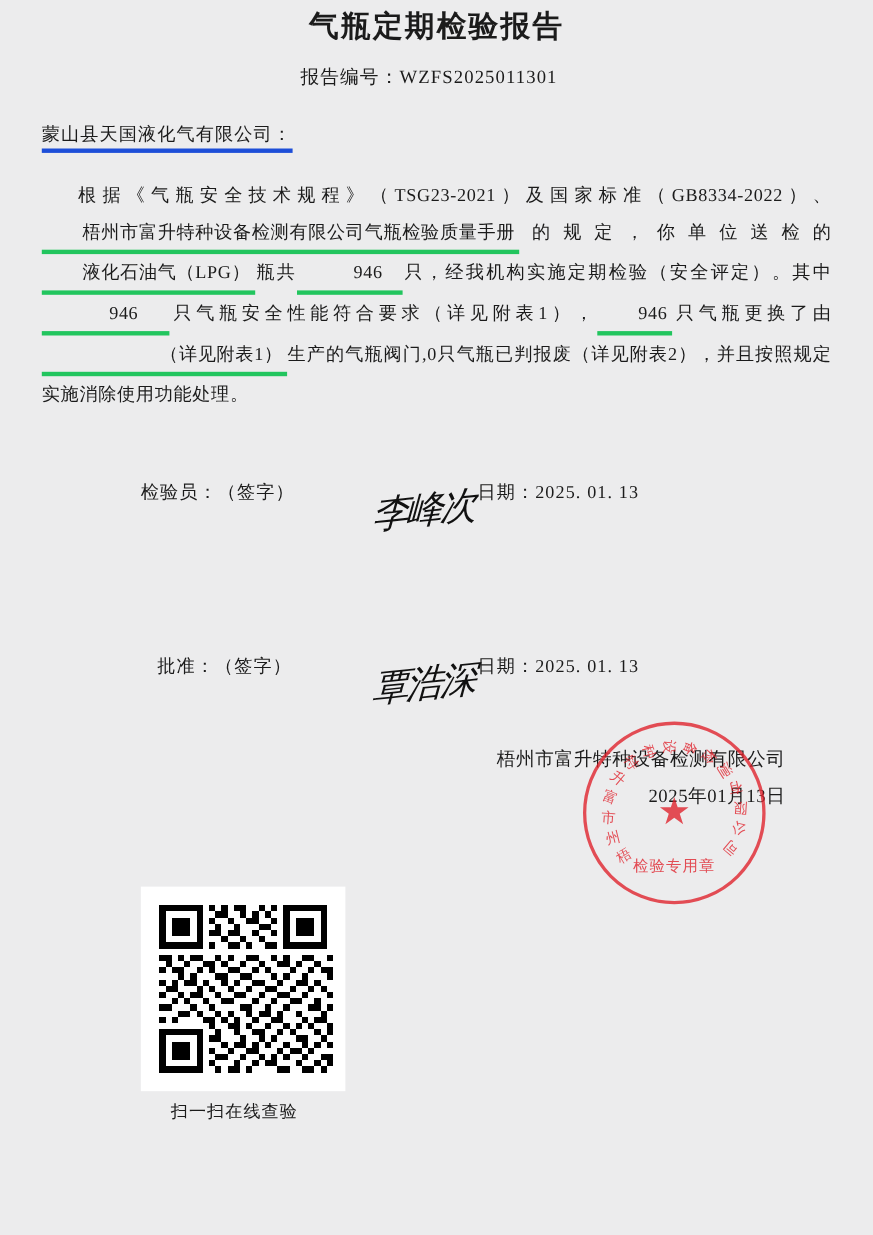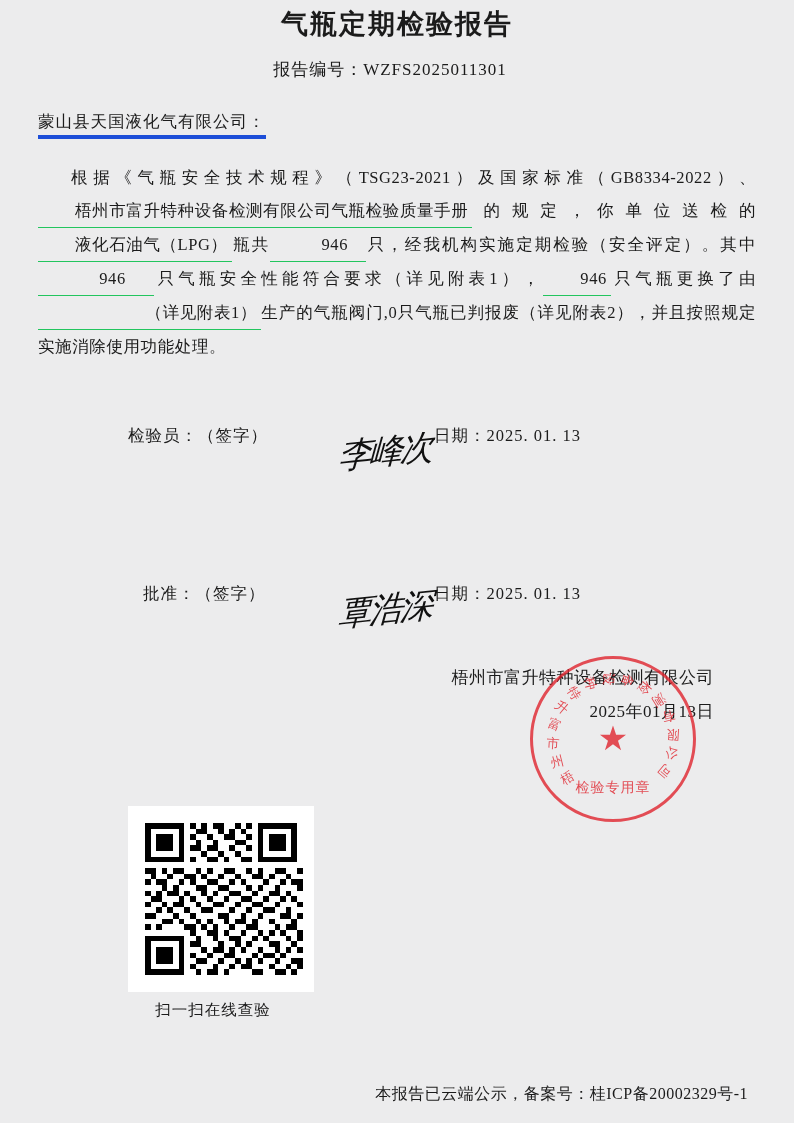--- a/index.html
+++ b/index.html
@@ -52,21 +52,21 @@
     letter-spacing: 0.6px;
     text-align: justify;
   }
   .body-text p {
     margin: 0;
   }
   .indent {
     text-indent: 33px;
   }
   .fill {
-    border-bottom: 1px solid #22c55e;
+    border-bottom: 4px solid #22c55e;
     display: inline-block;
     text-align: center;
     padding: 0 4px;
     font-family: Liberation Serif, serif;
   }
   .fill.manual { min-width: 250px; }
   .fill.medium { min-width: 122px; }
   .fill.qty { min-width: 88px; }
   .fill.qty2 { min-width: 108px; }
   .fill.qty3 { min-width: 44px; }
@@ -435,15 +435,14 @@
           <rect x="14" y="29" width="2" height="1"></rect>
           <rect x="17" y="29" width="1" height="1"></rect>
           <rect x="22" y="29" width="2" height="1"></rect>
           <rect x="26" y="29" width="2" height="1"></rect>
           <rect x="29" y="29" width="1" height="1"></rect>
       </g>
     </svg>
     <div class="qr-caption">扫一扫在线查验</div>
   </div>
 
-  <div class="footer">本报告已云端公示，备案号：桂ICP备20002329号-1</div>
 
 </div>
 
 </body></html>

